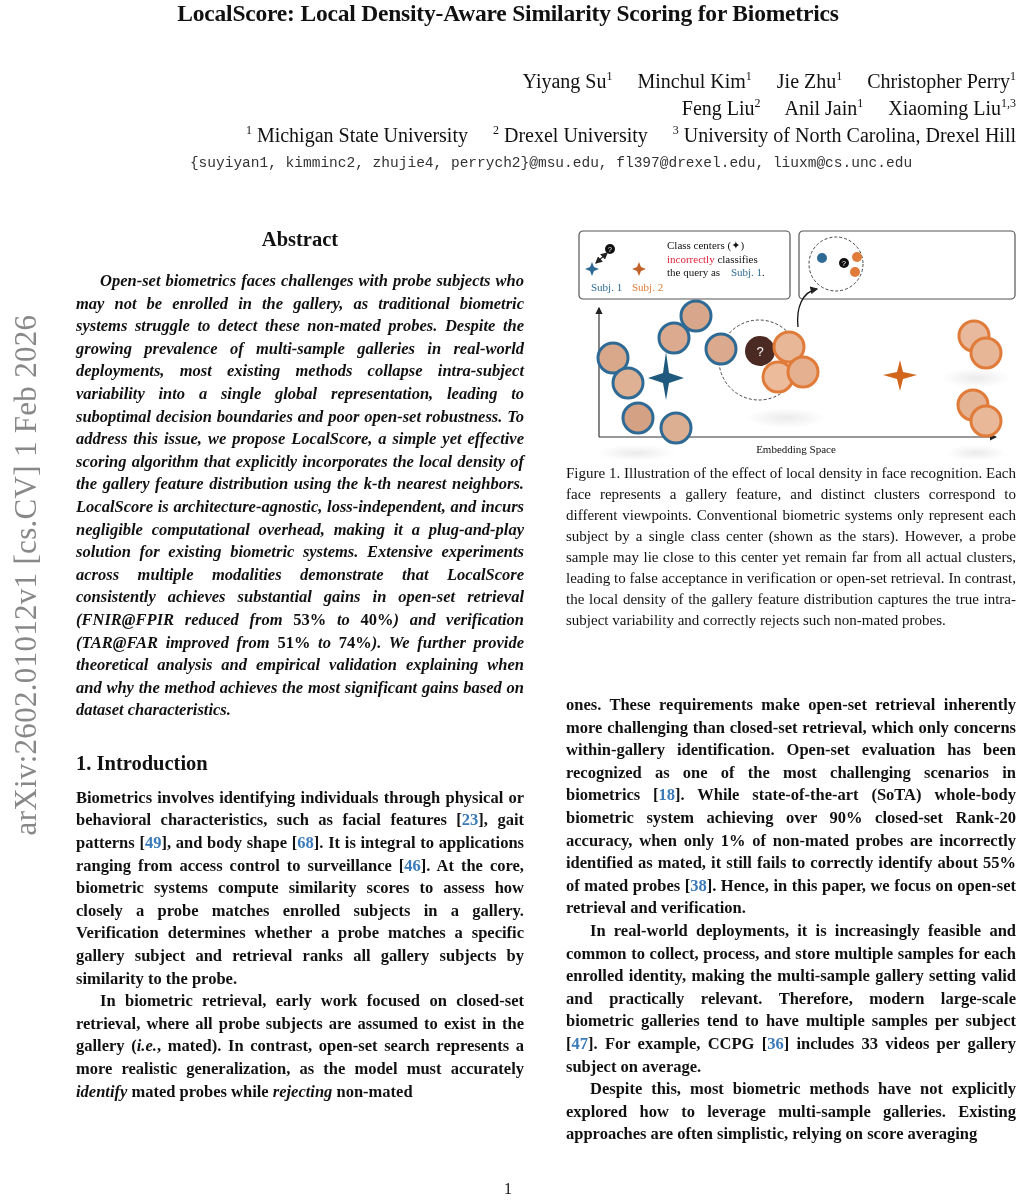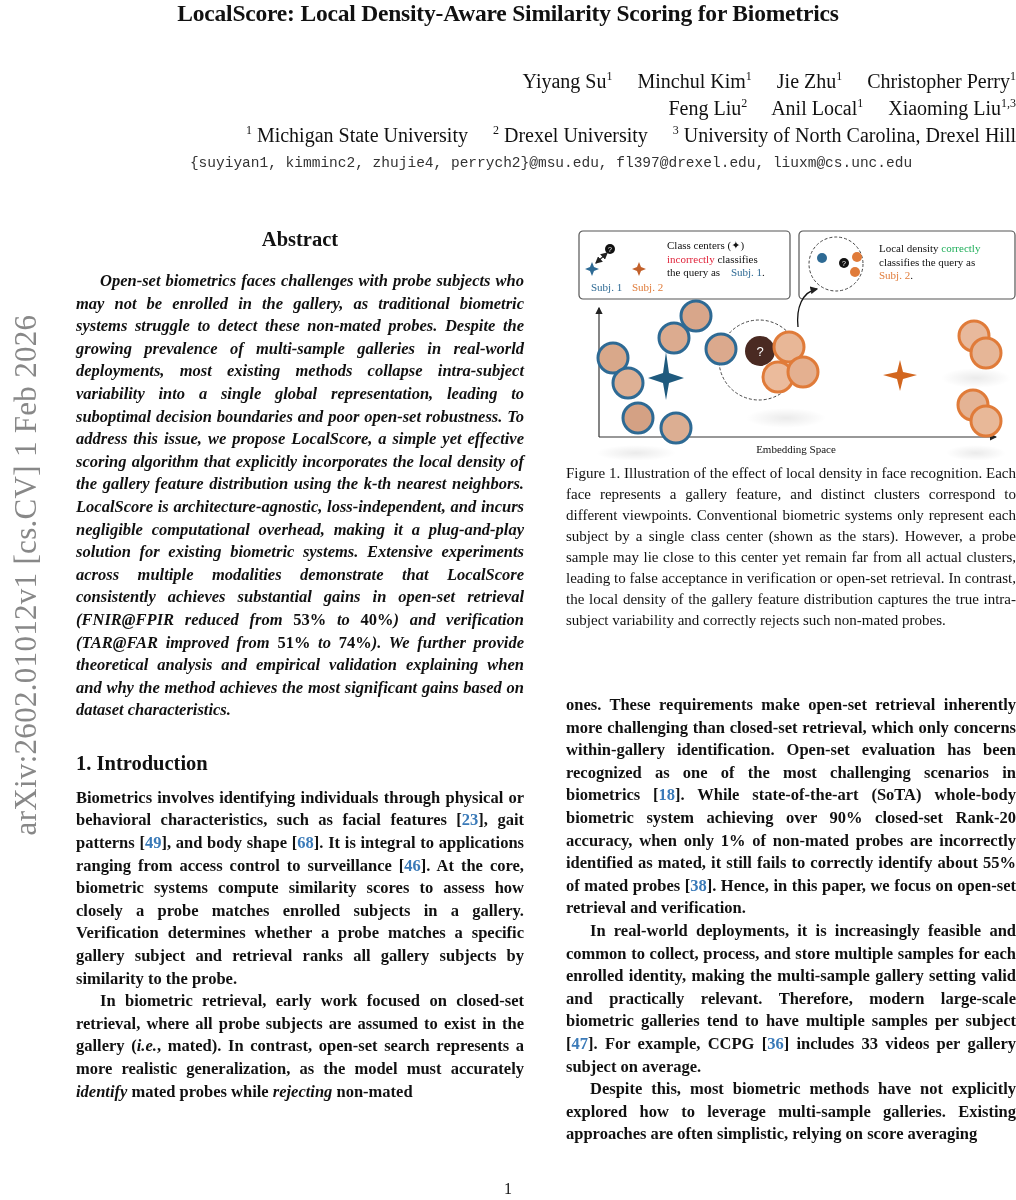--- a/index.html
+++ b/index.html
@@ -53,21 +53,21 @@
 <div class="title">LocalScore: Local Density-Aware Similarity Scoring for Biometrics</div>
 
 <div class="authors-line" style="top:70px">
   <span><span>Yiyang Su</span><sup>1</sup></span><span class="sep"></span>
   <span><span>Minchul Kim</span><sup>1</sup></span><span class="sep"></span>
   <span><span>Jie Zhu</span><sup>1</sup></span><span class="sep"></span>
   <span><span>Christopher Perry</span><sup>1</sup></span>
 </div>
 <div class="authors-line" style="top:97px">
   <span><span>Feng Liu</span><sup>2</sup></span><span class="sep"></span>
-  <span><span>Anil Local</span><sup>1</sup></span><span class="sep"></span>
+  <span><span>Anil Jain</span><sup>1</sup></span><span class="sep"></span>
   <span><span>Xiaoming Liu</span><sup>1,3</sup></span>
 </div>
 <div class="authors-line" style="top:124px">
   <span><sup>1</sup> <span>Michigan State University</span></span><span class="sep"></span>
   <span><sup>2</sup> <span>Drexel University</span></span><span class="sep"></span>
   <span><sup>3</sup> <span>University of North Carolina, Drexel Hill</span></span>
 </div>
 <div class="emails">{suyiyan1, kimminc2, zhujie4, perrych2}@msu.edu, fl397@drexel.edu, liuxm@cs.unc.edu</div>
 
 <div class="arxiv">arXiv:2602.01012v1  [cs.CV]  1 Feb 2026</div>
@@ -162,25 +162,20 @@
 
   
   <div class="fig-text" style="position:absolute; left:91px; top:11px; width:120px;">
     <div><span>Class centers (</span><span>✦</span><span>)</span></div>
     <div><span class="red">incorrectly</span><span> classifies</span></div>
     <div><span>the query as </span><span class="blue">Subj. 1</span><span>.</span></div>
   </div>
   <div class="fig-text blue" style="position:absolute; left:7px; top:53px;">Subj. 1</div>
   <div class="fig-text orange" style="position:absolute; left:56px; top:53px;">Subj. 2</div>
 
-  <div class="fig-text" style="position:absolute; left:303px; top:14px; width:135px;">
-    <div><span>Local density </span><span class="green">correctly</span></div>
-    <div>classifies the query as</div>
-    <div><span class="orange">Subj. 2</span><span>.</span></div>
-  </div>
   <div class="fig-text" style="position:absolute; left:0; width:440px; text-align:center; top:215px; font-size:11px;">Embedding Space</div>
 </div>
 
 <div class="col-right" style="top:463px">
   <p class="caption">Figure 1. Illustration of the effect of local density in face recognition. Each face represents a gallery feature, and distinct clusters correspond to different viewpoints. Conventional biometric systems only represent each subject by a single class center (shown as the stars). However, a probe sample may lie close to this center yet remain far from all actual clusters, leading to false acceptance in verification or open-set retrieval. In contrast, the local density of the gallery feature distribution captures the true intra-subject variability and correctly rejects such non-mated probes.</p>
 </div>
 
 <div class="col-right" style="top:694px">
   <p class="para"><span>ones. These requirements make open-set retrieval inherently more challenging than closed-set retrieval, which only concerns within-gallery identification. Open-set evaluation has been recognized as one of the most challenging scenarios in biometrics [</span><a class="cite">18</a><span>]. While state-of-the-art (SoTA) whole-body biometric system achieving over 90% closed-set Rank-20 accuracy, when only 1% of non-mated probes are incorrectly identified as mated, it still fails to correctly identify about 55% of mated probes [</span><a class="cite">38</a><span>]. Hence, in this paper, we focus on open-set retrieval and verification.</span></p>
   <p class="para indent"><span>In real-world deployments, it is increasingly feasible and common to collect, process, and store multiple samples for each enrolled identity, making the multi-sample gallery setting valid and practically relevant. Therefore, modern large-scale biometric galleries tend to have multiple samples per subject [</span><a class="cite">47</a><span>]. For example, CCPG [</span><a class="cite">36</a><span>] includes 33 videos per gallery subject on average.</span></p>

